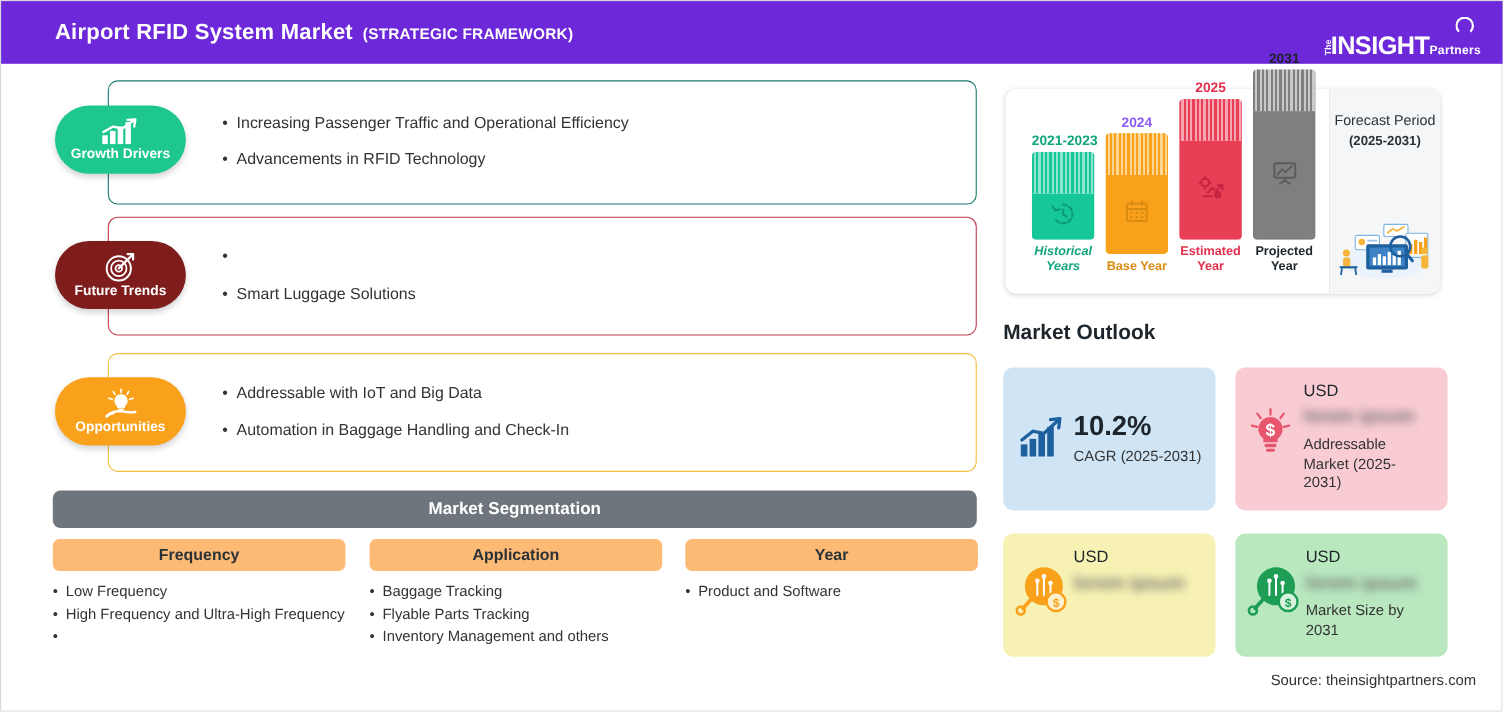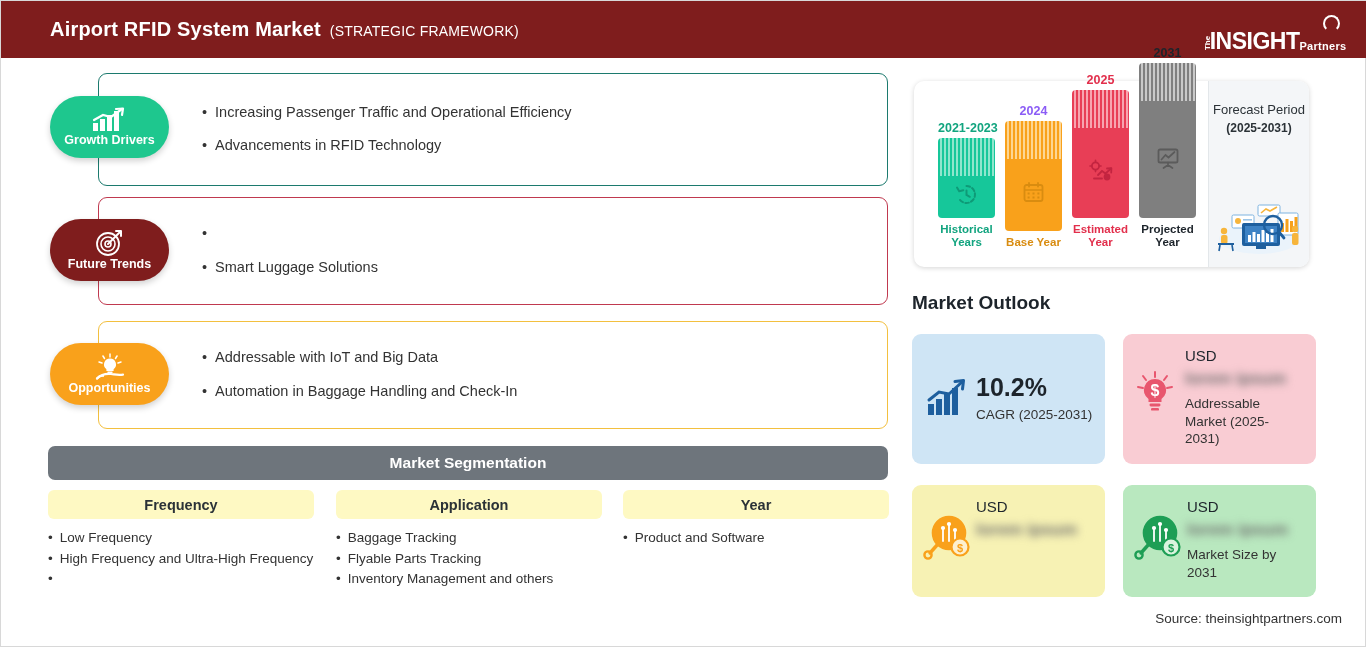--- a/index.html
+++ b/index.html
@@ -9,29 +9,29 @@
     font-family:"Liberation Sans","DejaVu Sans",sans-serif;
     overflow:hidden;
     position:relative;
     color:#333;
   }
   .page{position:relative;width:1366px;height:647px;box-sizing:border-box;border:1px solid #d8d8d8;}
 
   
   .header{
     position:absolute;left:0;top:0;width:1366px;height:57px;
-    background:#7f1d1d;
+    background:#6d28d9;
     display:flex;align-items:center;
   }
   .header-title-wrap{margin-left:49px;display:flex;align-items:baseline;}
   .header-title{
     color:#ffffff;font-size:20px;font-weight:bold;letter-spacing:.2px;
   }
   .header-sub{
-    color:#ffffff;font-size:14px;font-weight:normal;margin-left:9px;letter-spacing:.2px;
+    color:#ffffff;font-size:14px;font-weight:bold;margin-left:9px;letter-spacing:.2px;
   }
   .logo{
     position:absolute;right:22px;top:7px;width:130px;height:44px;
     display:flex;flex-direction:row;align-items:flex-end;justify-content:center;
     color:#fff;
   }
   .logo-row1{display:flex;align-items:flex-end;line-height:1;}
   .logo-the{
     font-size:8px;font-weight:bold;letter-spacing:0px;
     transform:rotate(-90deg);transform-origin:center;
@@ -79,21 +79,21 @@
 
   
   .seg-header{
     position:absolute;left:47px;top:445px;width:840px;height:34px;
     background:#6e757c;border-radius:7px;
     display:flex;align-items:center;justify-content:center;
   }
   .seg-header span{color:#fff;font-weight:bold;font-size:15.5px;}
   .seg-col{position:absolute;top:489px;}
   .seg-chip{
-    height:29px;border-radius:6px;background:#fef9c3;
+    height:29px;border-radius:6px;background:#fdba74;
     display:flex;align-items:center;justify-content:center;
   }
   .seg-chip span{font-weight:bold;font-size:14.5px;color:#2b3237;}
   .seg-list{margin-top:9px;}
   .seg-item{
     font-size:13.5px;color:#333;line-height:1.52;display:flex;
   }
   .seg-item .dot{margin-right:7px;}
 
   
@@ -317,21 +317,21 @@
           <div class="bar-solid" style="background:#16c79a;">
             <span>
               <svg width="25" height="25" viewBox="0 0 25 25">
                 <path d="M12.5 4 a8.5 8.5 0 1 1 -7.4 12.7" stroke="#0e9a77" stroke-width="2" fill="none" stroke-linecap="round" stroke-dasharray="3.6 2.4"></path>
                 <path d="M5.2 9.2 L3 5.5 M5.2 9.2 L9.3 8.3" stroke="#0e9a77" stroke-width="2" fill="none" stroke-linecap="round"></path>
                 <path d="M12.5 8.5 V13 L15.8 14.8" stroke="#0e9a77" stroke-width="2" fill="none" stroke-linecap="round"></path>
               </svg>
             </span>
           </div>
         </div>
-        <div class="bar-cap" style="color:#12a47f;">Historical Years</div>
+        <div class="bar-cap" style="color:#12a47f;font-style:italic;">Historical Years</div>
       </div>
 
       <div class="barcol" style="left:81px;">
         <div class="bar-year" style="color:#8b5cf6;">2024</div>
         <div class="bar-shape" style="height:110px;">
           <div class="bar-stripes" style="background:repeating-linear-gradient(90deg,#f9a11b 0 2px,#fdd693 2px 4px);"></div>
           <div class="bar-solid" style="background:#f9a11b;">
             <span>
               <svg width="25" height="25" viewBox="0 0 25 25">
                 <rect x="3.5" y="5" width="18" height="16" rx="2" stroke="#d98c10" stroke-width="1.8" fill="none"></rect>

